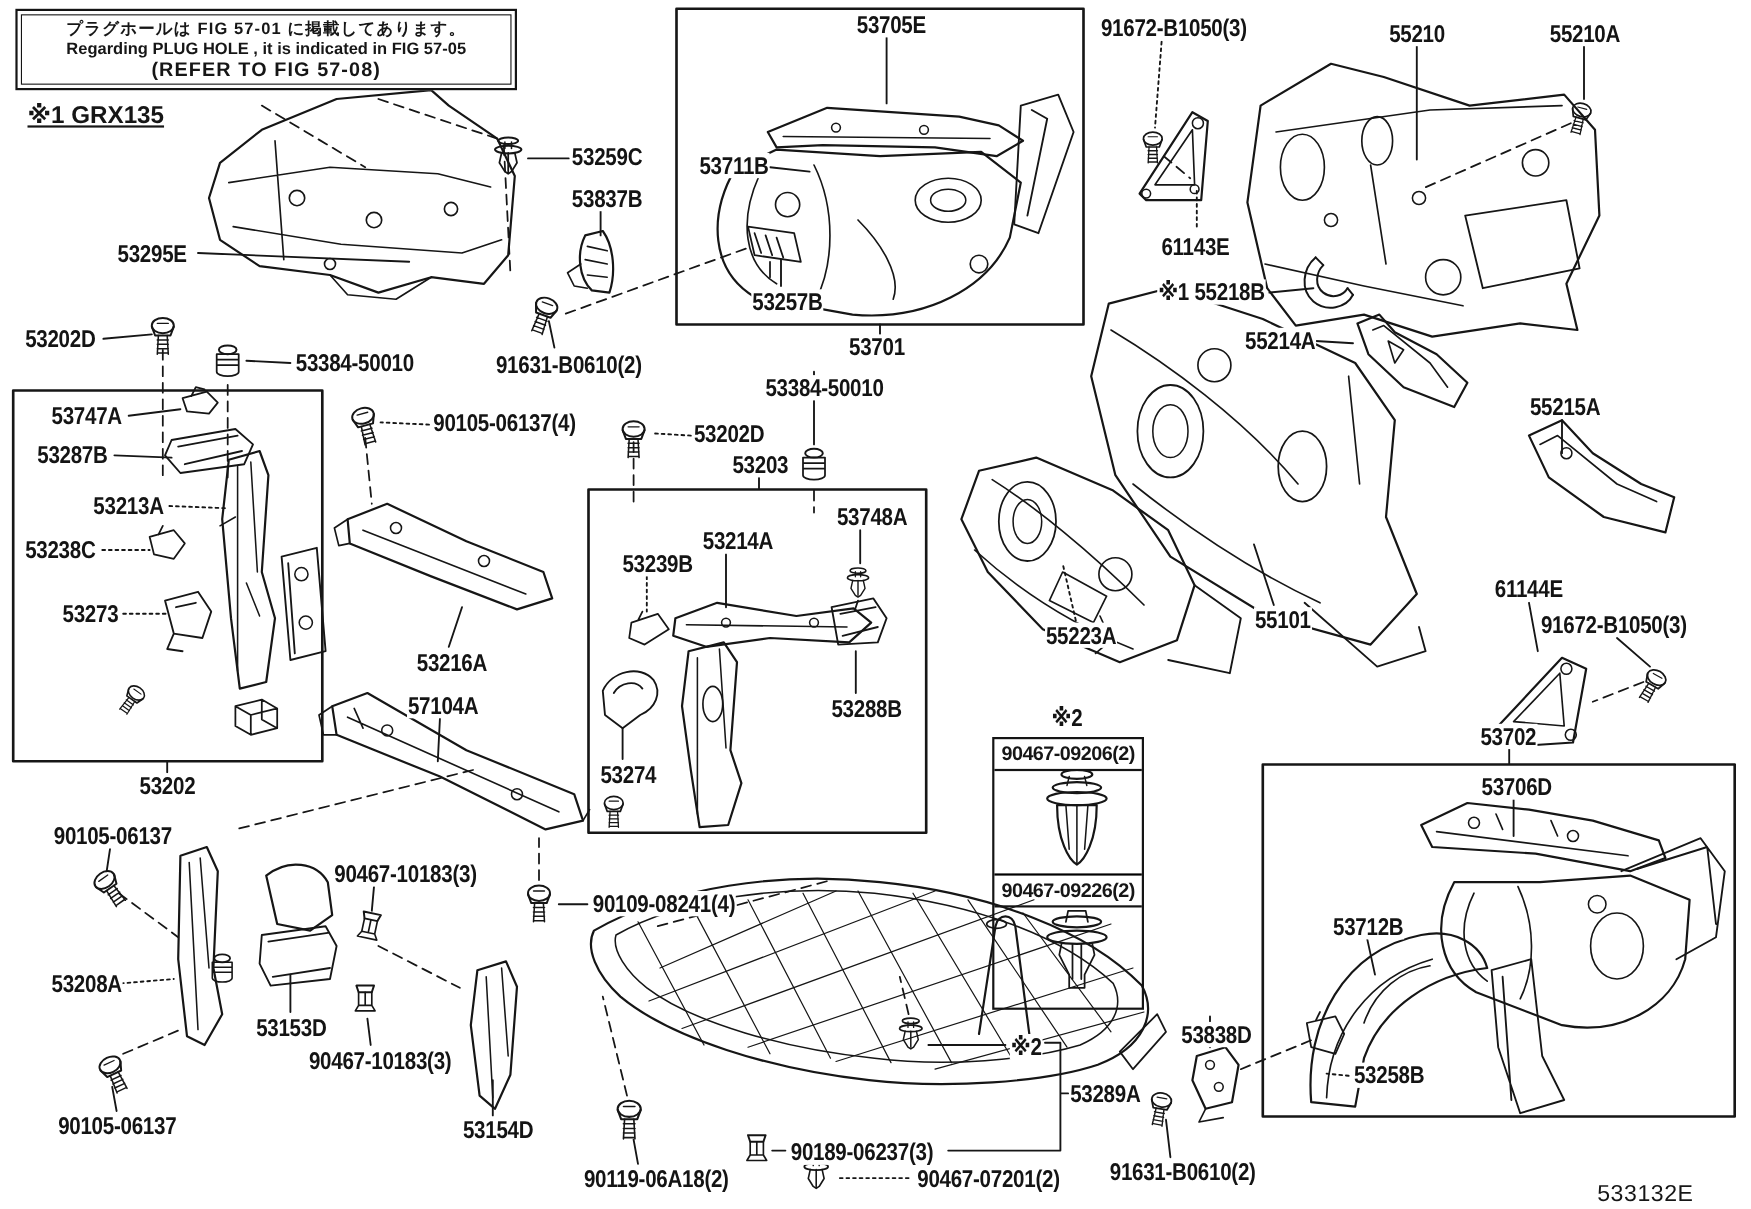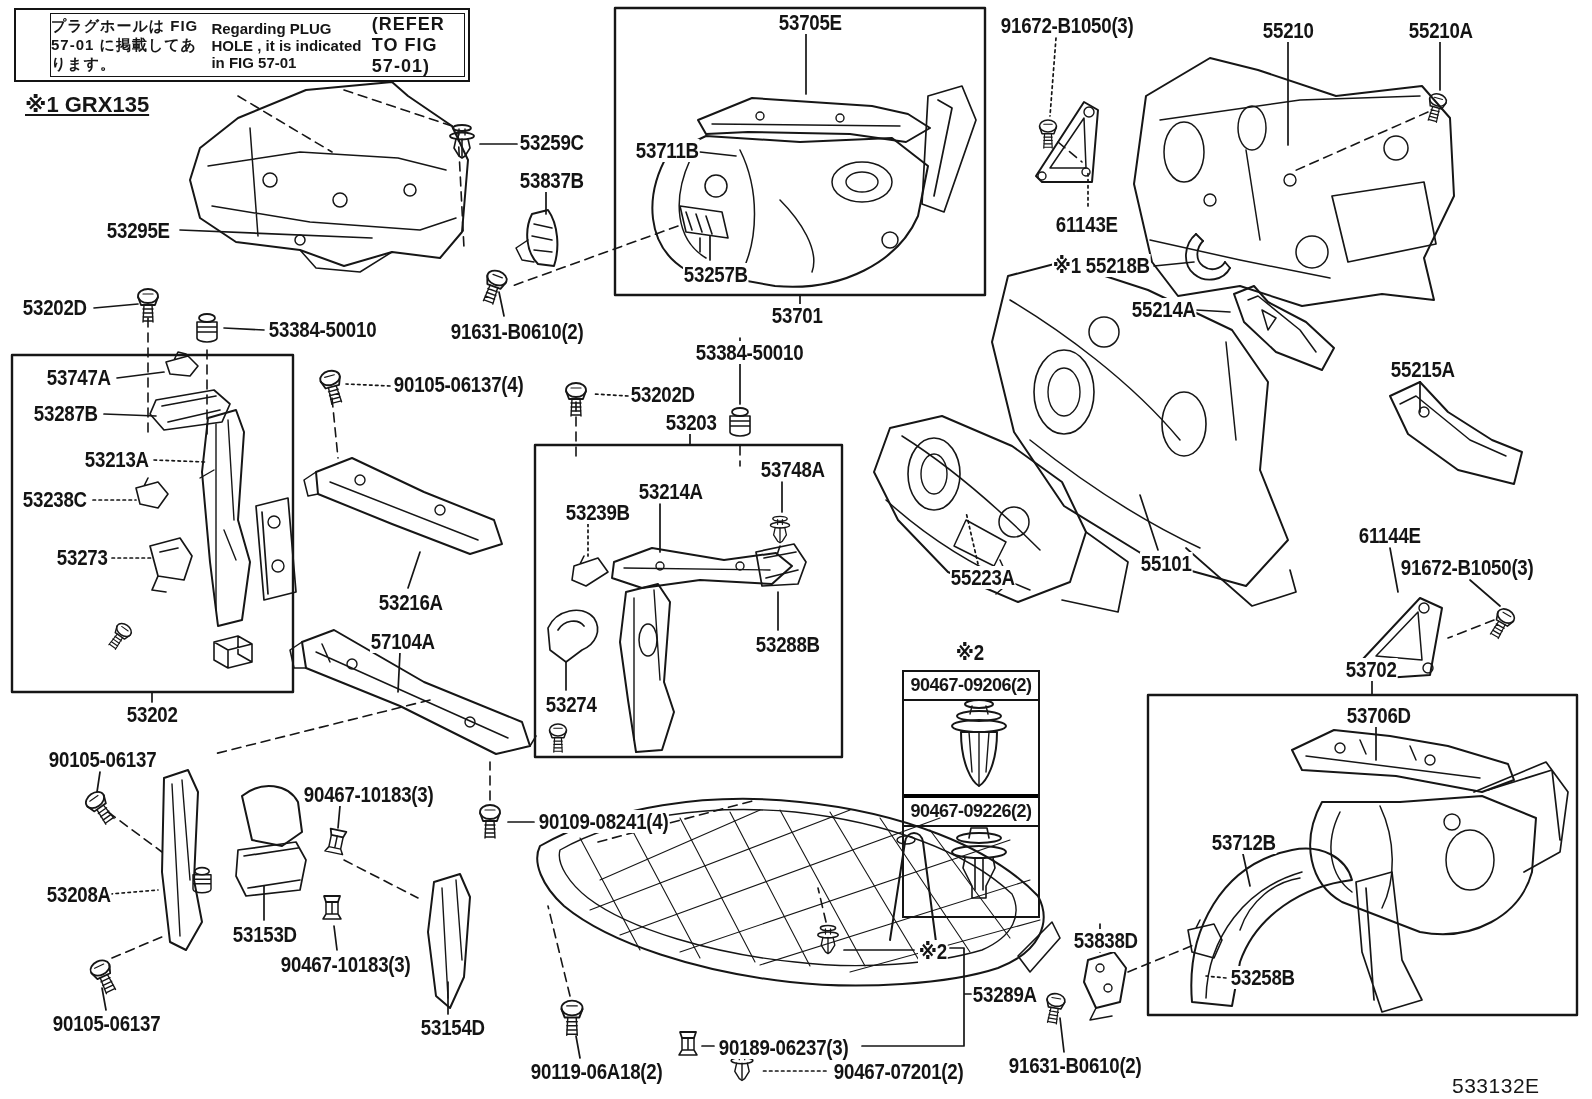--- a/index.html
+++ b/index.html
@@ -5,32 +5,32 @@
   html,body{margin:0;padding:0;background:#fff;}
   .stage{position:relative;width:1592px;height:1099px;background:#fff;overflow:hidden;
          font-family:"Liberation Sans","DejaVu Sans",sans-serif;color:#161616;}
   svg.art{position:absolute;left:0;top:0;z-index:1;}
   .part-label{position:absolute;z-index:30;font-weight:bold;font-size:22px;line-height:1.05;
               white-space:nowrap;color:#141414;letter-spacing:-0.3px;
               transform:scaleX(0.85);transform-origin:0 0;background:#fff;padding:0 1px;}
   .note-box{position:absolute;left:14px;top:8px;width:452px;height:70px;z-index:20;
             border:2px solid #141414;background:#fff;}
   .note-inner{position:absolute;inset:3px;border:1px solid #141414;
-              display:flex;flex-direction:row;align-items:center;justify-content:center;margin-left:31px;}
+              display:flex;flex-direction:column;align-items:center;justify-content:center;}
   .note-line1{font-size:15px;font-weight:bold;letter-spacing:1px;}
   .note-line2{font-size:15px;font-weight:bold;}
   .note-line3{font-size:18px;font-weight:bold;letter-spacing:1px;}
   .footnote{position:absolute;left:25px;top:92px;z-index:30;font-weight:bold;font-size:22px;text-decoration:underline;}
   .fig-code{position:absolute;left:1452px;top:1074px;z-index:30;font-size:21px;letter-spacing:0.5px;}
   .clip-table{position:absolute;left:902px;top:670px;width:138px;height:248px;z-index:20;
               border:2px solid #141414;background:transparent;box-sizing:border-box;}
   .clip-hdr{height:27px;border-bottom:2px solid #141414;display:flex;align-items:center;
             justify-content:center;font-weight:bold;font-size:18px;letter-spacing:-0.5px;background:transparent;}
   .clip-cell1{height:93px;}
-  .clip-hdr2{border-top:4px solid #000000;}
+  .clip-hdr2{border-top:2px solid #000000;}
 </style>
 </head>
 <body>
 
 <div class="stage">
 
   <svg class="art" width="1592" height="1099" viewBox="0 0 1592 1099" fill="none" stroke="#161616" stroke-width="2" stroke-linejoin="round" stroke-linecap="round">
     <defs>
       <g id="bolt">
         <ellipse cx="0" cy="0" rx="10" ry="7"></ellipse>
@@ -317,22 +317,22 @@
       <use href="#bolt" transform="translate(1056,1000) rotate(10) scale(0.9)"></use>
       <use href="#bolt" transform="translate(558,730) scale(0.85)"></use>
       <use href="#bolt" transform="translate(124,630) rotate(35) scale(0.8)"></use>
       <use href="#grommet" transform="translate(202,882) scale(0.9)"></use>
     </g>
   </svg>
 
   <div class="note-box">
     <div class="note-inner">
       <div class="note-line1">プラグホールは FIG 57-01 に掲載してあります。</div>
-      <div class="note-line2">Regarding  PLUG  HOLE , it is indicated in FIG  57-01</div>
-      <div class="note-line3">(REFER TO FIG 57-01)</div>
+      <div class="note-line2">Regarding  PLUG  HOLE , it is indicated in FIG  57-05</div>
+      <div class="note-line3">(REFER TO FIG 57-08)</div>
     </div>
   </div>
 
   <div class="footnote">※1 GRX135</div>
   <div class="fig-code">533132E</div>
 
   <div class="clip-table">
     <div class="clip-hdr">90467-09206(2)</div>
     <div class="clip-cell1"></div>
     <div class="clip-hdr clip-hdr2">90467-09226(2)</div>

